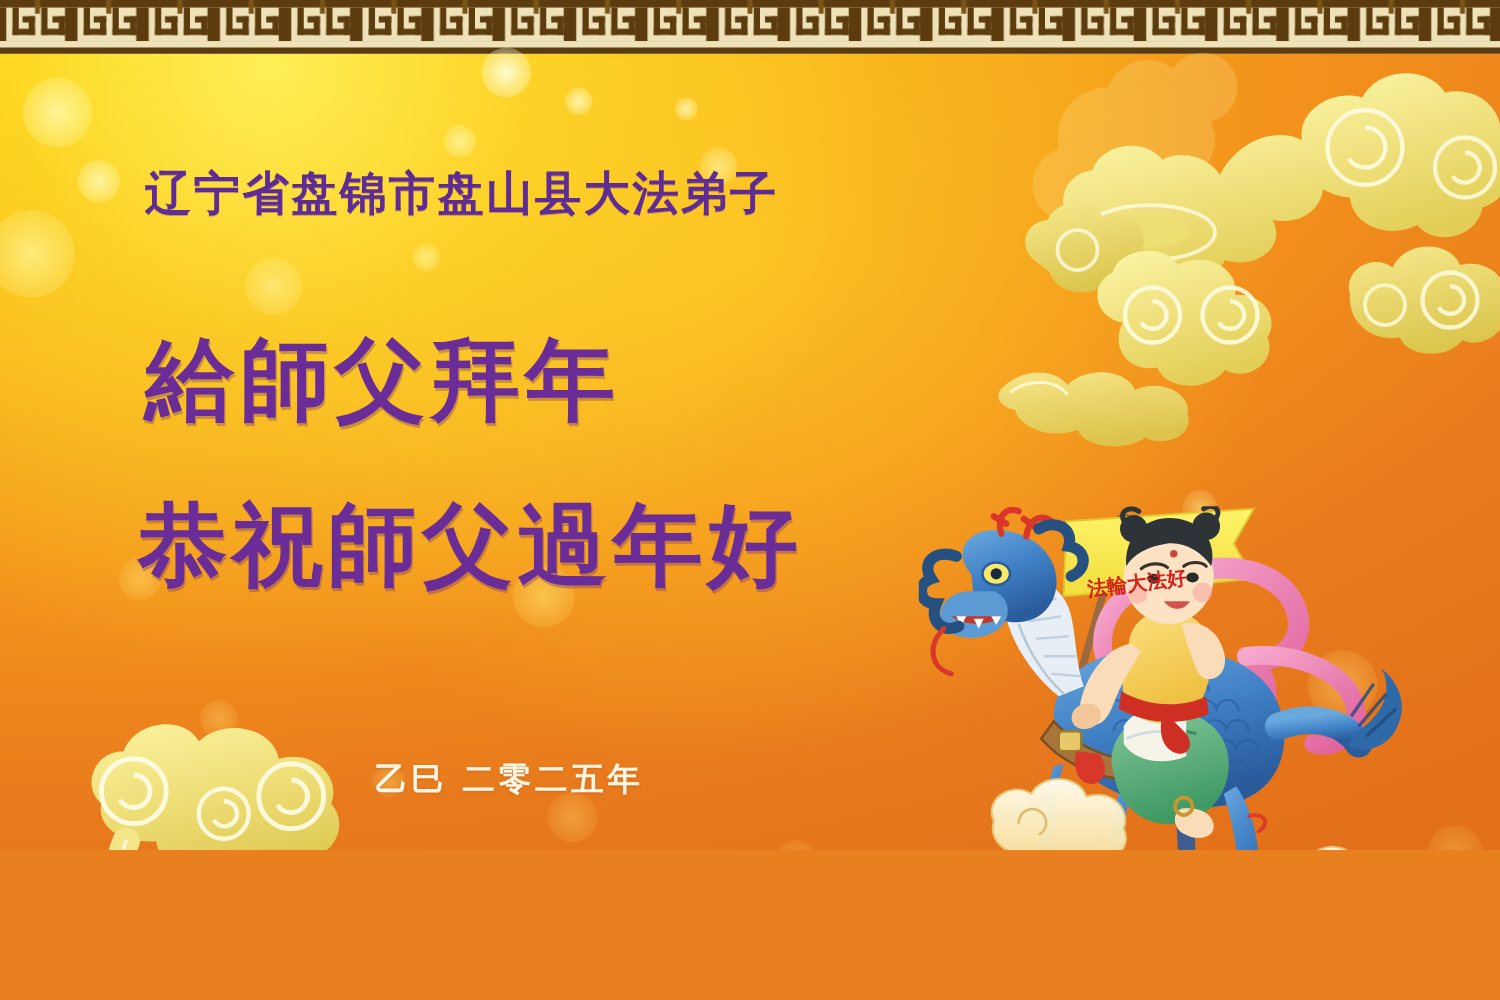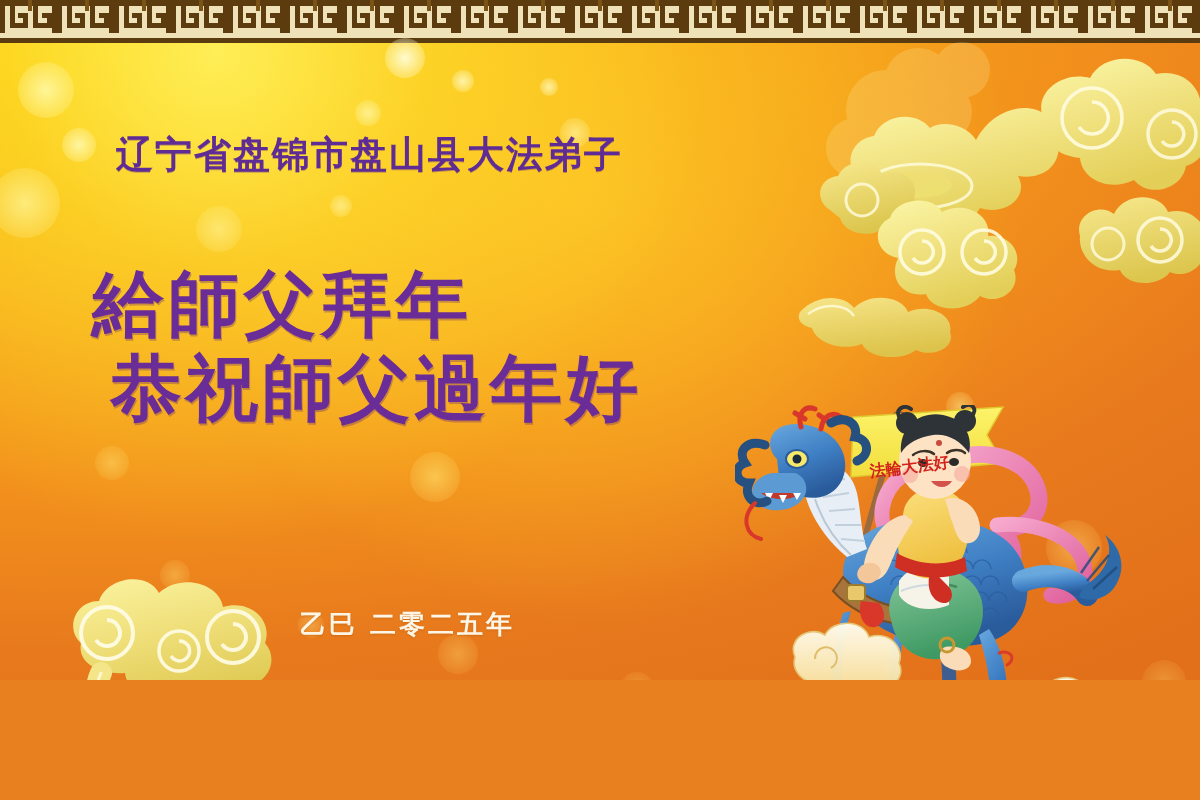--- a/index.html
+++ b/index.html
@@ -47,22 +47,22 @@
   #greeting{
     position:absolute;left:0;top:262px;width:800px;
     color:#6a2c96;font-weight:700;
     font-family:"DejaVu Sans","Liberation Sans",sans-serif;
   }
   #greeting .gline{
     display:block;white-space:nowrap;
     font-size:72px;line-height:84px;letter-spacing:4px;
     text-shadow:1px 2px 0 rgba(86,28,122,0.30);
   }
-  #greeting .gline1{padding-left:92px;}
-  #greeting .gline2{padding-left:110px;}
+  #greeting .gline1{padding-left:116px;}
+  #greeting .gline2{padding-left:110px;margin-top:48px;}
 
   #date-line{
     position:absolute;left:300px;top:611px;
     font-size:26px;line-height:1;letter-spacing:3px;
     color:#fdf6e6;font-weight:600;
     font-family:"DejaVu Sans","Liberation Sans",sans-serif;
     text-shadow:0 1px 2px rgba(160,80,10,0.35);
     white-space:nowrap;
   }
 

